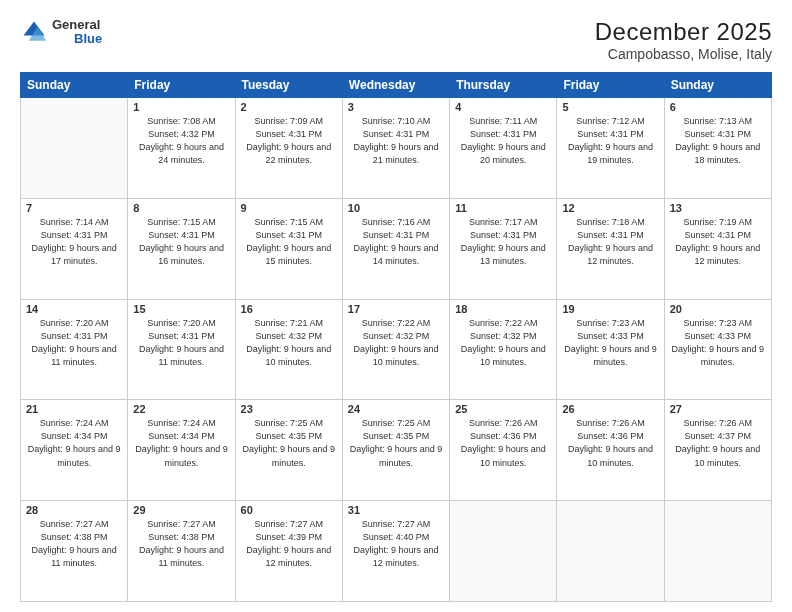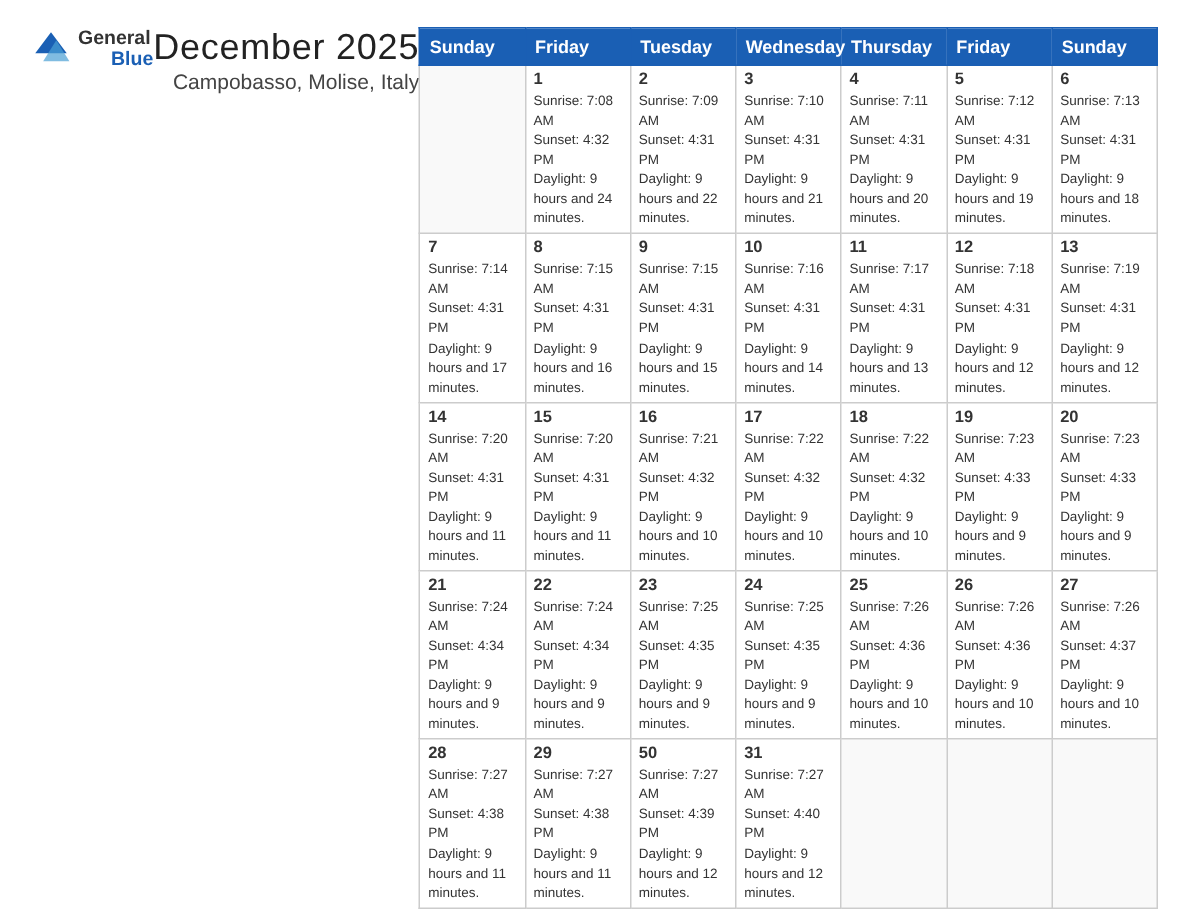--- a/index.html
+++ b/index.html
@@ -8,21 +8,21 @@
       height: 612px;
       font-family: Arial, sans-serif;
       background: #fff;
       overflow: hidden;
     }
     .page {
       width: 792px;
       height: 612px;
       padding: 18px 20px 10px 20px;
       display: flex;
-      flex-direction: row;
+      flex-direction: column;
     }
     .header {
       display: flex;
       justify-content: space-between;
       align-items: flex-start;
       margin-bottom: 10px;
     }
     .logo {
       display: flex;
       align-items: center;
@@ -81,20 +81,21 @@
     .day-num {
       font-size: 11px;
       font-weight: bold;
       margin-bottom: 2px;
       display: block;
     }
     .day-info {
       font-size: 9px;
       line-height: 1.45;
       color: #333;
+      text-align: center;
     }
     .empty-cell {
       background: #f9f9f9;
     }
     table {
       width: 100%;
       border-collapse: collapse;
       padding-left: 48px;
     }
   </style>
@@ -310,21 +311,21 @@
             Sunrise: 7:27 AM<br>Sunset: 4:38 PM<br>Daylight: 9 hours and 11 minutes.
           </div>
         </td>
           <td>
           <span class="day-num">29</span>
           <div class="day-info">
             Sunrise: 7:27 AM<br>Sunset: 4:38 PM<br>Daylight: 9 hours and 11 minutes.
           </div>
         </td>
           <td>
-          <span class="day-num">50</span>
+          <span class="day-num">60</span>
           <div class="day-info">
             Sunrise: 7:27 AM<br>Sunset: 4:39 PM<br>Daylight: 9 hours and 12 minutes.
           </div>
         </td>
           <td>
           <span class="day-num">31</span>
           <div class="day-info">
             Sunrise: 7:27 AM<br>Sunset: 4:40 PM<br>Daylight: 9 hours and 12 minutes.
           </div>
         </td>

